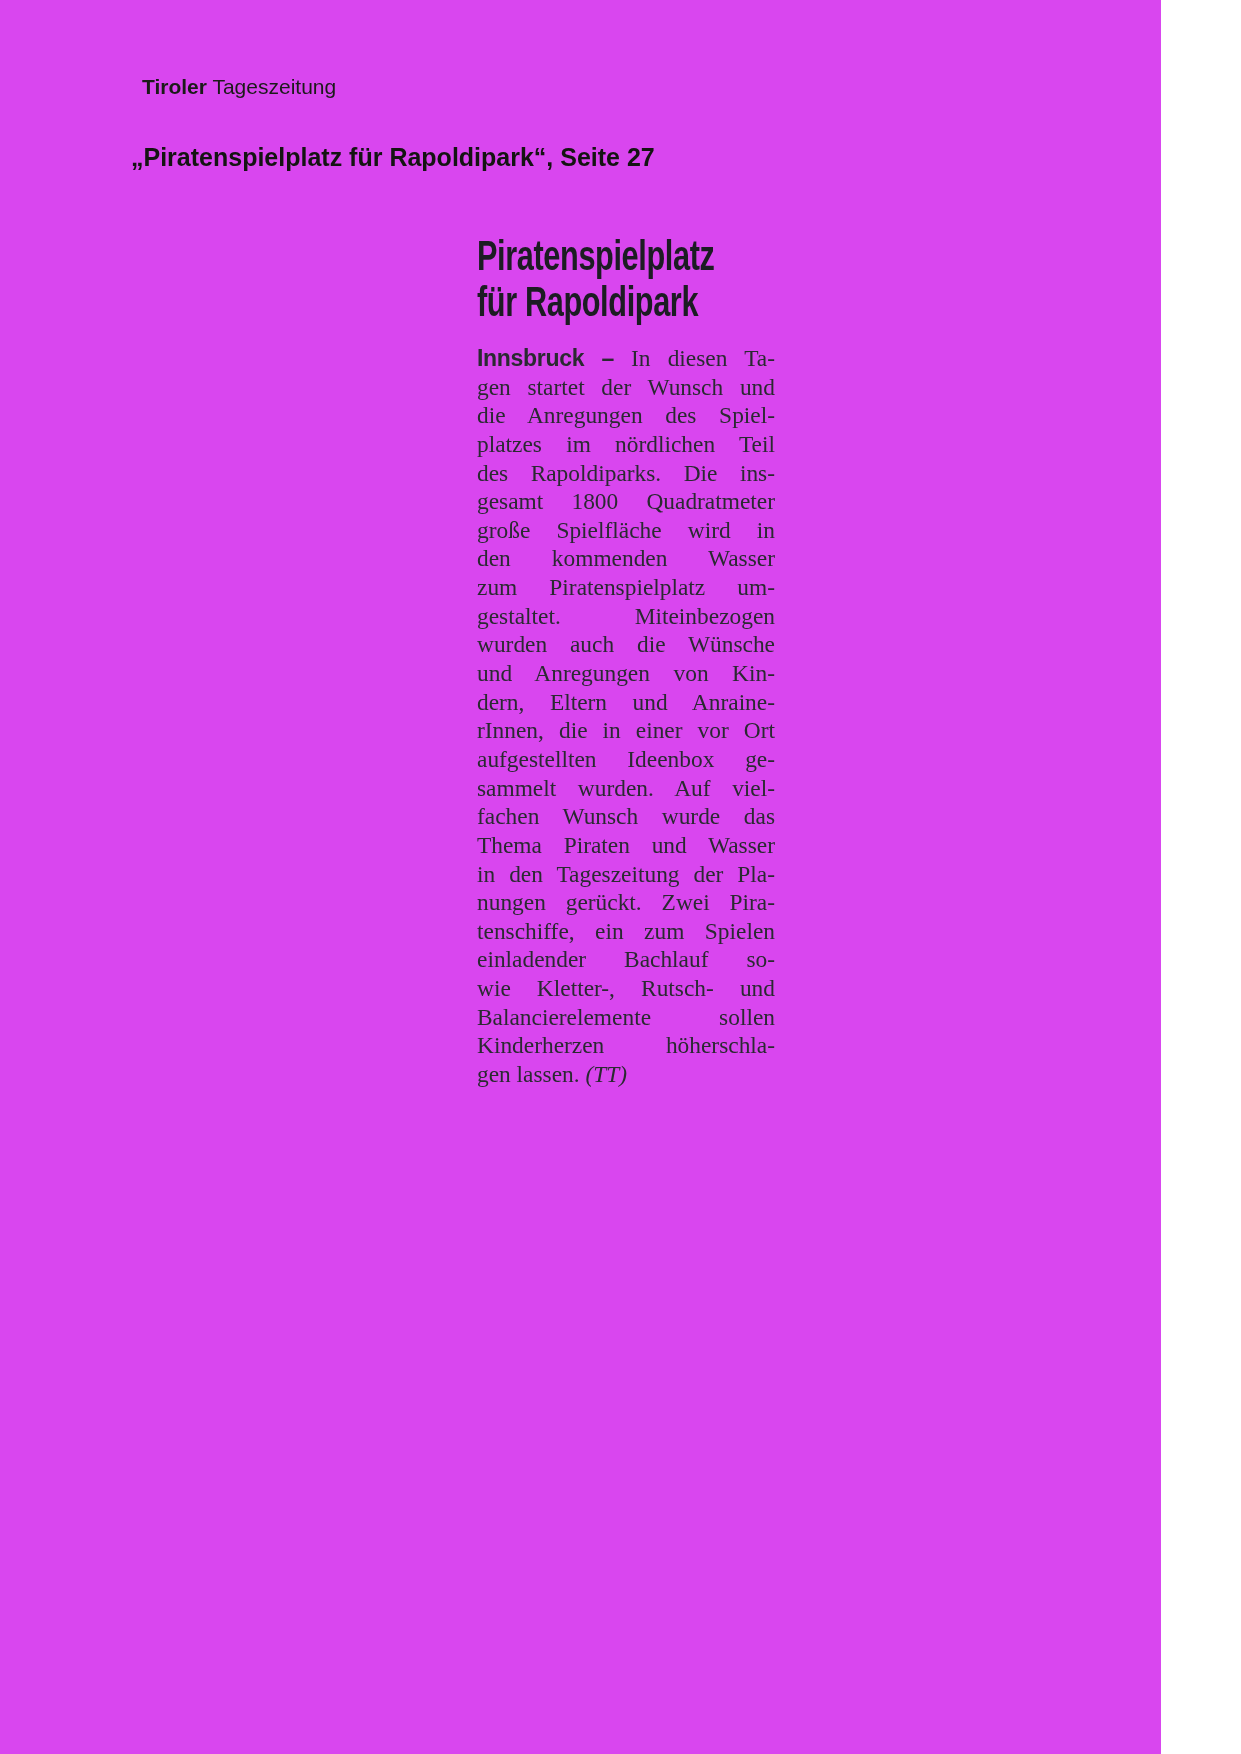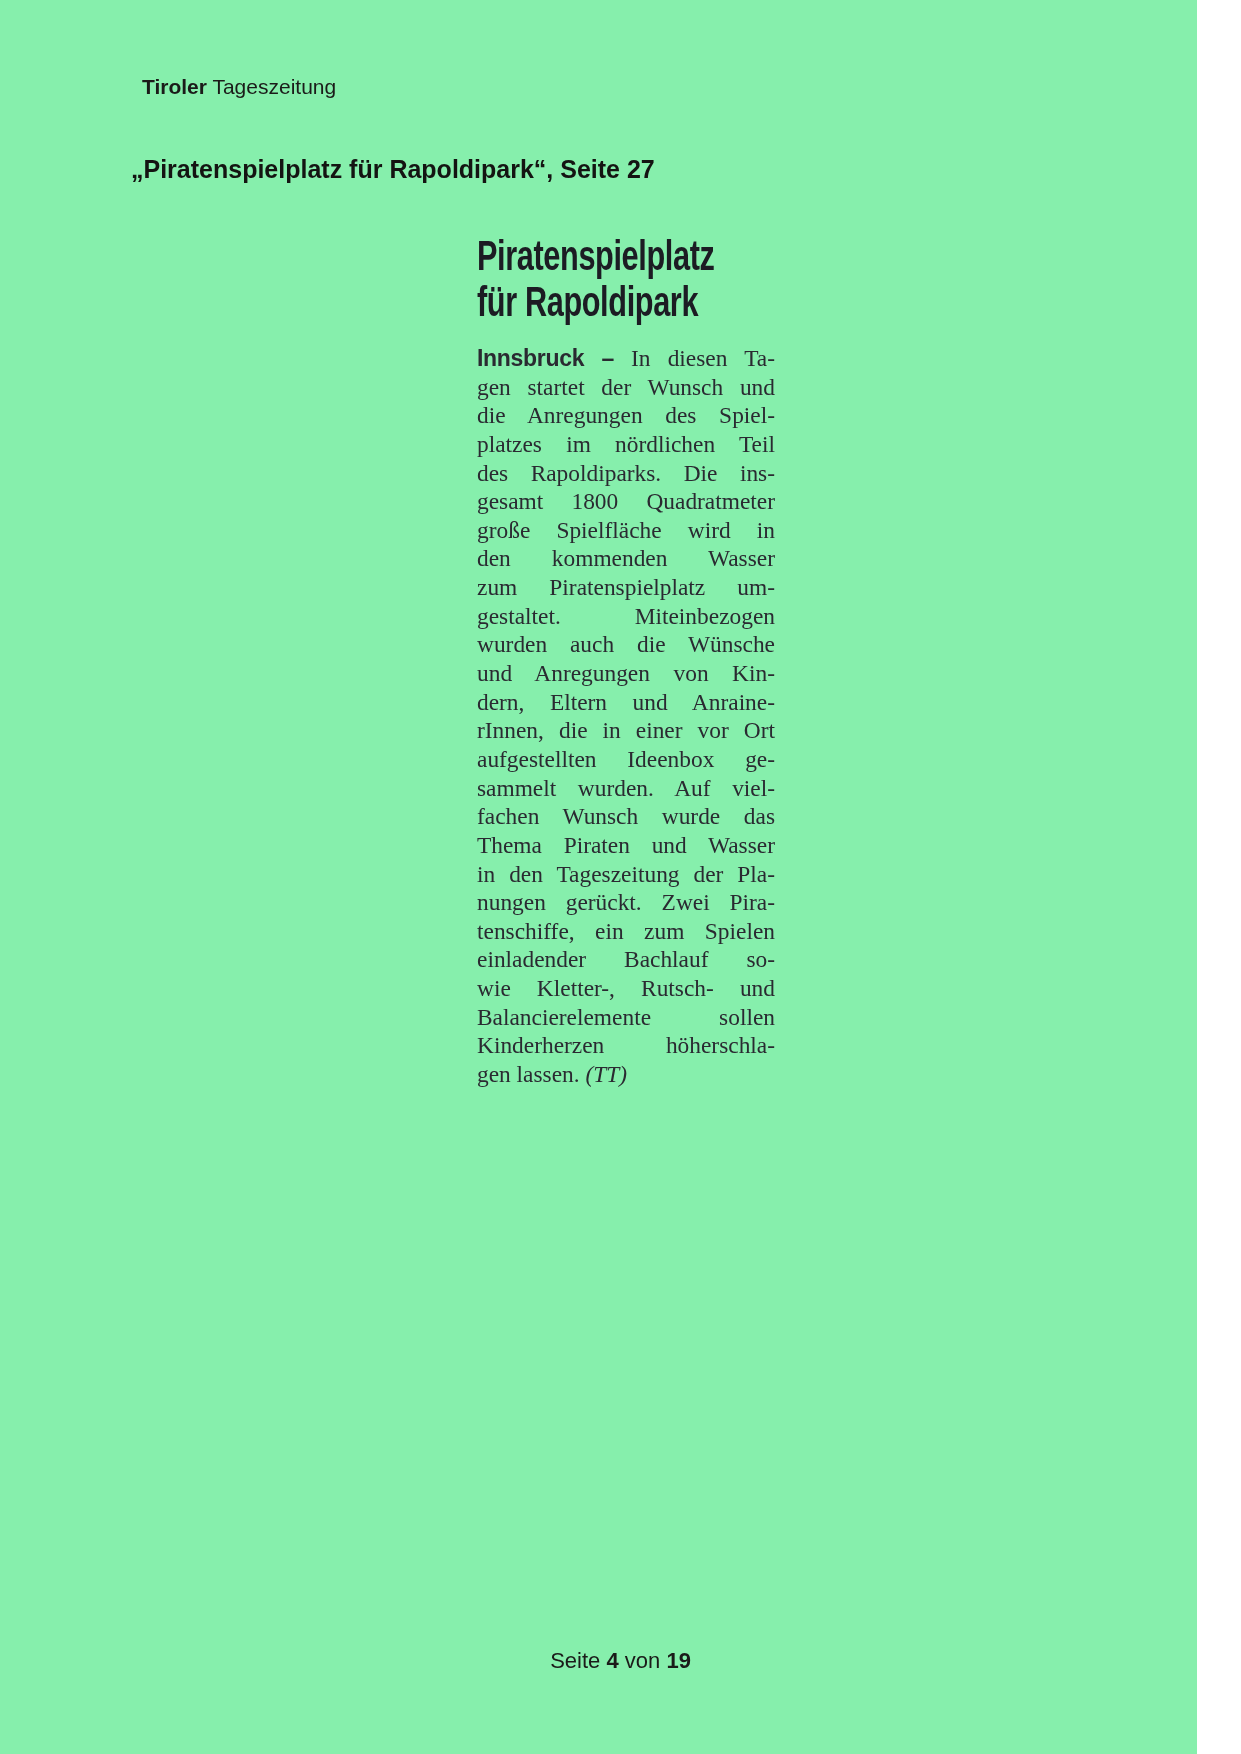--- a/index.html
+++ b/index.html
@@ -1,23 +1,22 @@
 <!DOCTYPE html>
 <html><head>
 <meta charset="utf-8">
 <style>
   html, body { margin: 0; padding: 0; background: #ffffff; }
   .page {
     position: relative;
     width: 1161px;
     height: 1754px;
-    background: #86efac;
+    background: #d946ef;
     overflow: hidden;
     font-family: "Liberation Sans", sans-serif;
-    padding-left: 36px;
   }
   
   .brand {
     position: absolute;
     left: 142px;
     top: 74px;
     font-size: 21px;
     line-height: 26px;
     color: #1b1b19;
     white-space: nowrap;
@@ -26,21 +25,20 @@
   
   .doc-headline {
     position: absolute;
     left: 131px;
     top: 142px;
     font-size: 25px;
     font-weight: bold;
     line-height: 30px;
     color: #141412;
     white-space: nowrap;
-    margin-top: 12px;
   }
   
   .clipping {
     position: absolute;
     left: 477px;
     top: 233px;
     width: 320px;
   }
   .clip-title {
     font-family: "Liberation Sans", sans-serif;
@@ -142,20 +140,14 @@
           <div class="line">Balancierelemente sollen</div>
           <div class="line">Kinderherzen höherschla-</div>
         </div>
       <div class="line last">
         <span>gen lassen.</span>
         <span class="attr">(TT)</span>
       </div>
     </div>
   </div>
 
-  <div class="footer">
-    <span>Seite</span>
-    <span class="bold">4</span>
-    <span>von</span>
-    <span class="bold">19</span>
-  </div>
 
 </div>
 
 </body></html>

